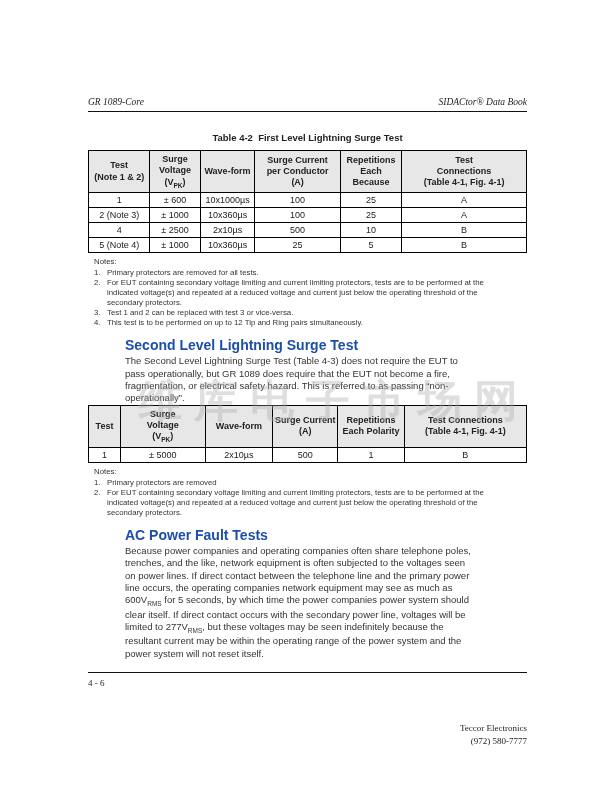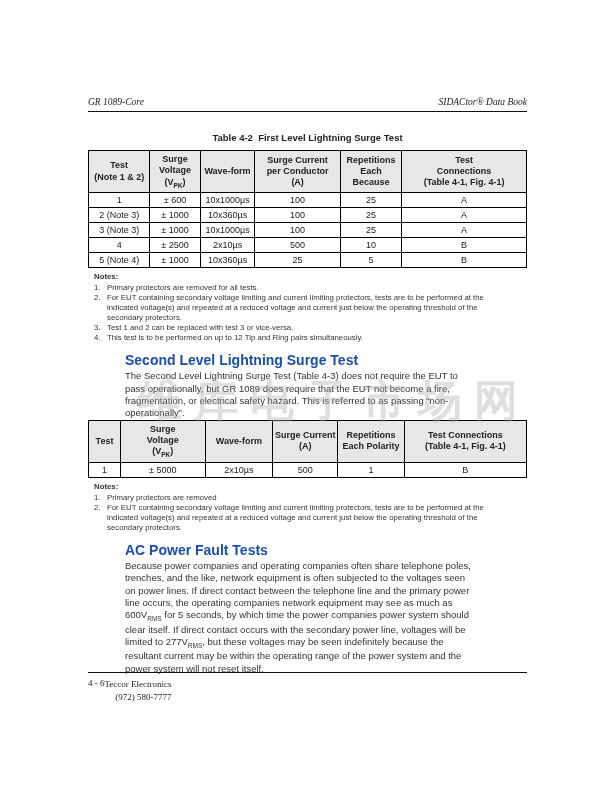--- a/index.html
+++ b/index.html
@@ -23,25 +23,25 @@
   .header-rule {
     position:absolute; top:111px; left:88px; width:439px;
     border-top:1.5px solid #111;
   }
   .running-footer-rule {
     position:absolute; top:672px; left:88px; width:439px;
     border-top:1.2px solid #111;
   }
   .running-footer {
     position:absolute; top:678px; left:88px; width:439px;
-    display:flex; 
+    display:flex; justify-content:space-between;
     font-family:"Liberation Serif", serif;
     font-size:9px; color:#222;
   }
-  .footer-right { text-align:right; line-height:1.4; }
+  .footer-right { text-align:right; line-height:1.4;margin-top:44px; }
   
   .watermark {
     position:absolute; top:372px; left:138px; width:420px;
     font-family:"DejaVu Sans", sans-serif;
     font-size:44px; font-weight:bold;
     color:rgba(170,170,170,0.38);
     letter-spacing:12px; white-space:nowrap;
     z-index:3; pointer-events:none;
   }
   
@@ -57,21 +57,21 @@
     border:1px solid #000; text-align:center; vertical-align:middle;
     font-size:9px; color:#222;
   }
   th {
     background:#e7e7e7; font-weight:bold; line-height:1.25;
     padding:3px 1px;
   }
   td { height:15px; padding:1px 1px; }
   sub { font-size:6.5px; font-weight:inherit; }
   .notes-block { margin:4px 0 0 6px; font-size:7.8px; color:#333; line-height:1.28; }
-  .notes-label { margin-bottom:1px;font-weight:bold; }
+  .notes-label { margin-bottom:1px; }
   .note-row { display:flex; width:392px; }
   .note-num { width:13px; flex:0 0 13px; }
   .note-text { flex:1; }
   .section { margin-left:37px; width:352px; }
   .section-heading {
     font-weight:bold; font-size:14px; color:#1b4fa8; margin:9px 0 2px 0;
   }
   .section-body { font-size:9.5px; line-height:1.3; color:#333; }
   .mt8 { margin-top:8px; }
 </style>
@@ -143,28 +143,20 @@
         </tr>
         <tr>
           <td>2 (Note 3)</td>
             <td>± 1000</td>
             <td>10x360µs</td>
             <td>100</td>
             <td>25</td>
             <td>A</td>
         </tr>
         <tr>
-          <td>3 (Note 3)</td>
-            <td>± 1000</td>
-            <td>10x1000µs</td>
-            <td>100</td>
-            <td>25</td>
-            <td>A</td>
-        </tr>
-        <tr>
           <td>4</td>
             <td>± 2500</td>
             <td>2x10µs</td>
             <td>500</td>
             <td>10</td>
             <td>B</td>
         </tr>
         <tr>
           <td>5 (Note 4)</td>
             <td>± 1000</td>

